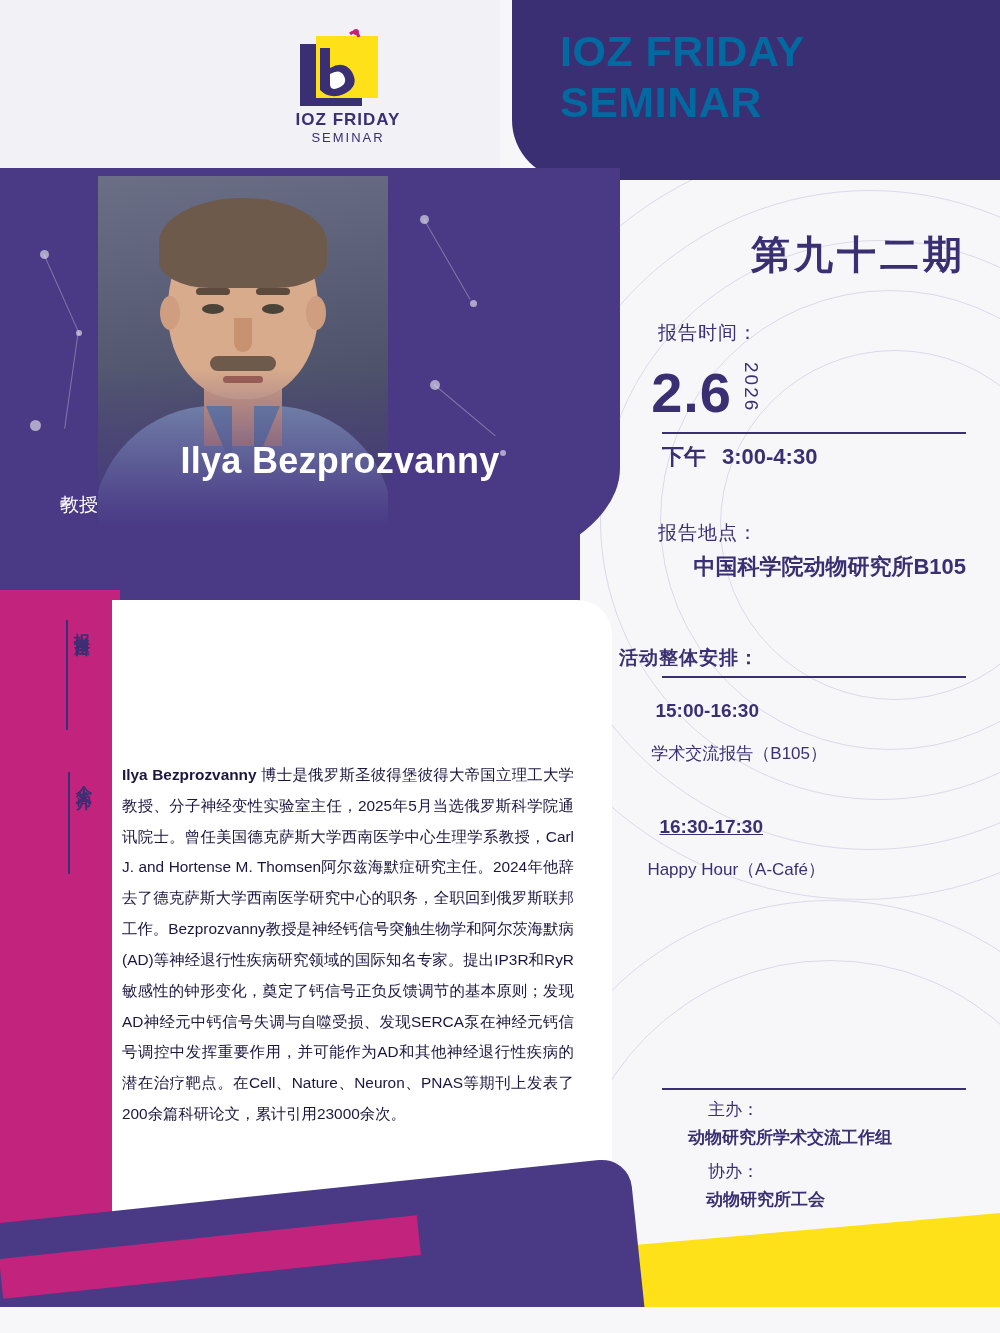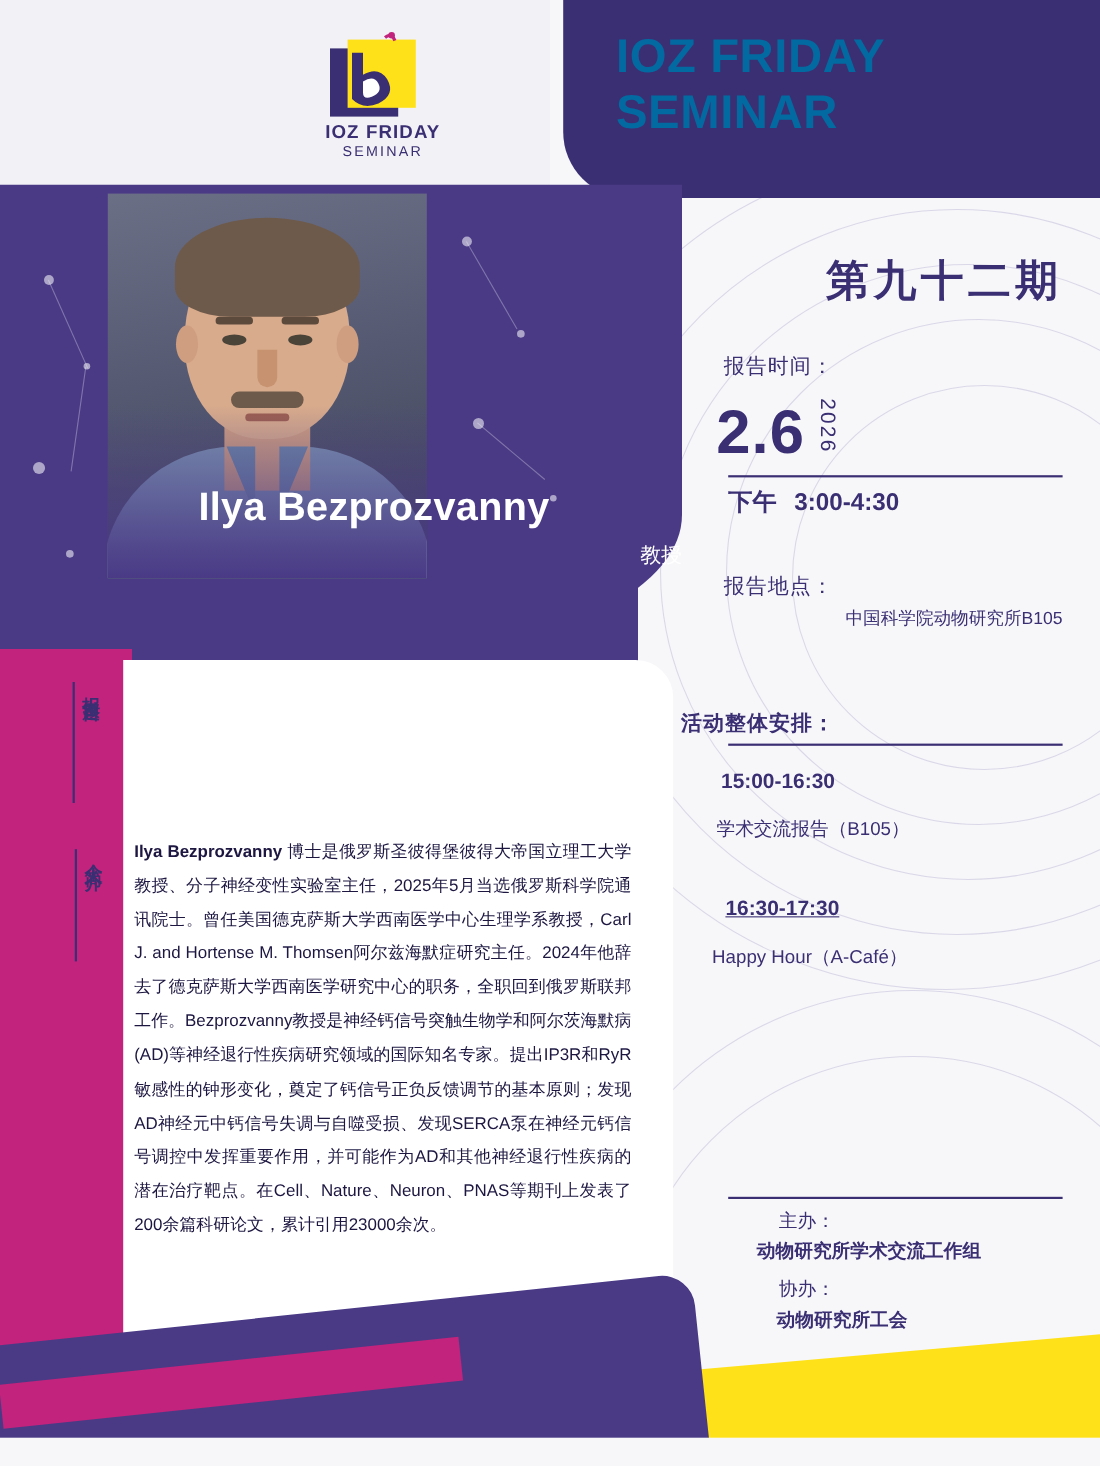--- a/index.html
+++ b/index.html
@@ -208,21 +208,21 @@
     background: linear-gradient(to bottom, rgba(74,58,134,0) 55%, rgba(74,58,134,.85) 92%, rgba(74,58,134,1) 100%);
   }
 
   .speaker-name {
     position: absolute; left: 60px; top: 440px; width: 560px;
     text-align: center; color: #fff; font-size: 36px; font-weight: bold;
     letter-spacing: .3px;
   }
   .speaker-title {
     position: absolute; left: 60px; top: 492px; width: 560px;
-    text-align: right; color: #fff; font-size: 19px;
+    text-align: left; color: #fff; font-size: 19px;
   }
 
   
   .dot {
     position: absolute; border-radius: 50%; background: rgba(255,255,255,.55);
   }
   .line {
     position: absolute; height: 1px; background: rgba(255,255,255,.3);
     transform-origin: left center;
   }
@@ -279,21 +279,21 @@
     background: #3b2f73;
   }
   .time-range {
     position: absolute; right: 34px; top: 442px; width: 304px;
     font-size: 22px; font-weight: bold; color: #3b2f73;
   }
   .time-range .pm { margin-right: 16px; }
 
   .place-value {
     position: absolute; right: 34px; top: 552px; width: 310px;
-    font-size: 16px; font-weight: normal; color: #3b2f73; text-align: right;
+    font-size: 22px; font-weight: bold; color: #3b2f73; text-align: right;
   }
 
   .sched-rule {
     position: absolute; right: 34px; top: 676px; width: 304px; height: 2px;
     background: #3b2f73;
   }
   .sched-item-time {
     position: absolute; color: #3b2f73; font-size: 19px; font-weight: bold;
   }
   .sched-item-desc {

